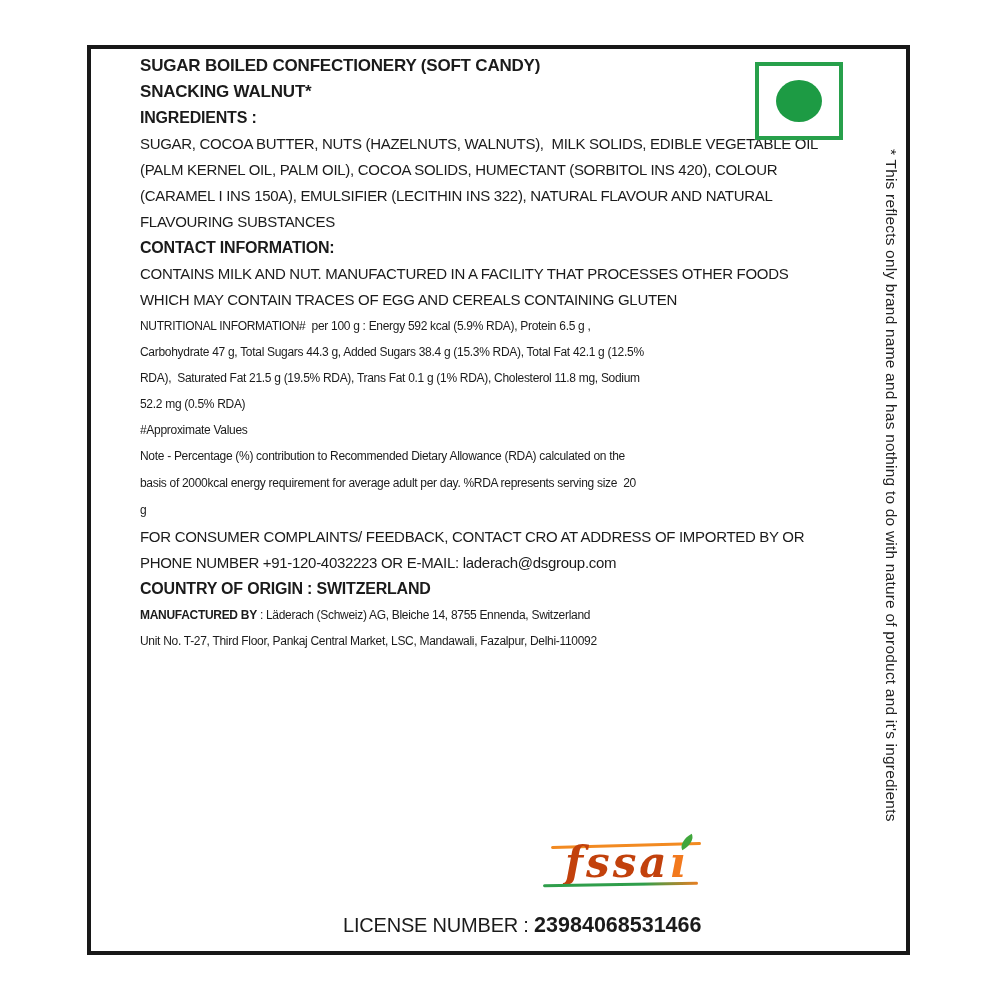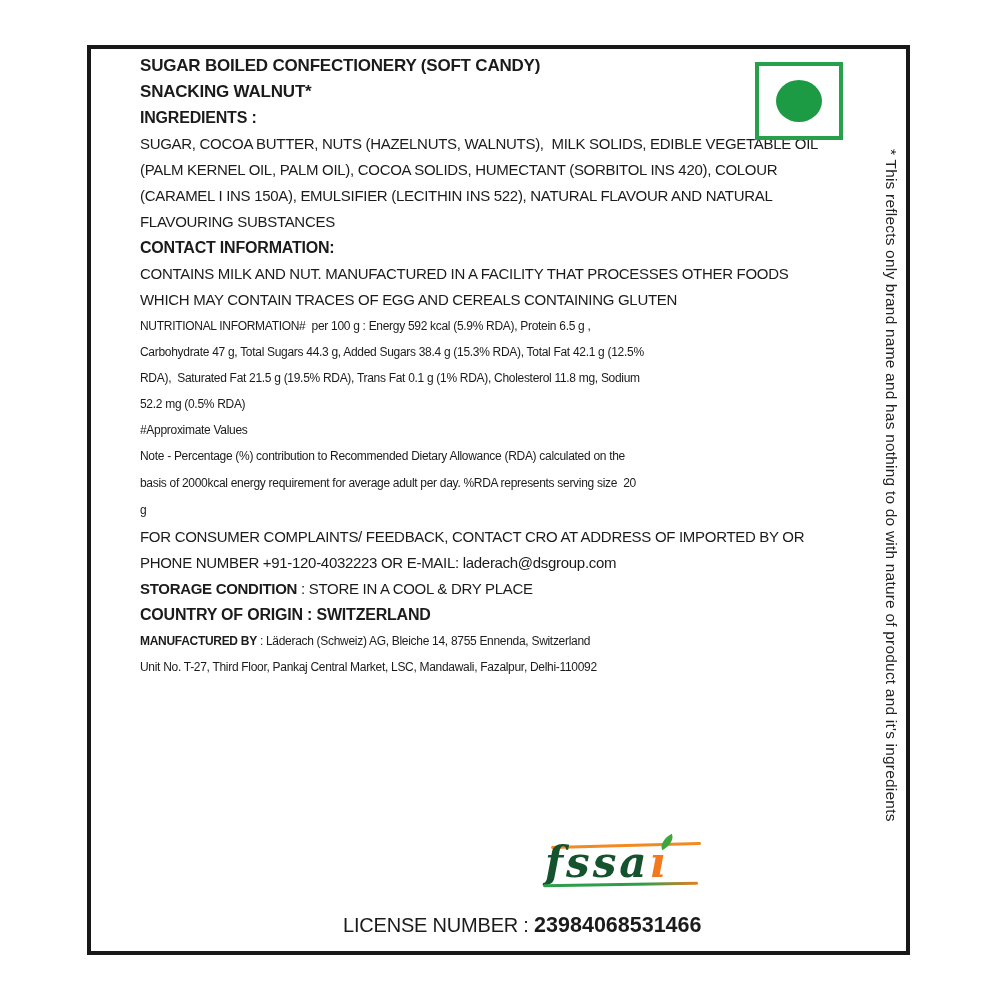--- a/index.html
+++ b/index.html
@@ -45,21 +45,21 @@
   .fssai { position:absolute; left:452px; top:795px; width:160px; }
   .fssai .bar-top {
     height:3px; width:150px; margin-left:8px; background:#f28a21;
     transform:rotate(-1.5deg); border-radius:2px;
   }
   .fssai .word {
     position:relative; display:inline-block; margin-top:-8px; padding:0 2px;
     font-family:"DejaVu Serif", serif; font-style:italic; font-weight:bold;
     font-size:42px; line-height:48px; letter-spacing:3px;
   }
-  .fssai .fssa { color:#14532d; }
+  .fssai .fssa { color:#c2410c;margin-left:20px; }
   .fssai .fssai-i { color:#f2791e; position:relative; }
   .fssai .leaf {
     position:absolute; right:-4px; top:-2px; width:16px; height:10px;
     background:#3fa63c; border-radius:100% 0 100% 0;
     transform:rotate(-28deg);
   }
   .fssai .bar-bottom {
     height:3px; width:155px; margin-top:-4px;
     background:linear-gradient(to right, #2f9e4b 65%, #e87e22 100%);
     transform:rotate(-1deg); border-radius:2px;
@@ -77,40 +77,39 @@
 
 <div class="label-box">
 
   <div class="content">
     <p class="h-bold">SUGAR BOILED CONFECTIONERY (SOFT CANDY)</p>
     <p class="h-bold">SNACKING WALNUT*</p>
 
     <p class="caps-head mt18">INGREDIENTS :</p>
     <p class="caps-para">SUGAR, COCOA BUTTER, NUTS (HAZELNUTS, WALNUTS),  MILK SOLIDS, EDIBLE VEGETABLE OIL
 (PALM KERNEL OIL, PALM OIL), COCOA SOLIDS, HUMECTANT (SORBITOL INS 420), COLOUR
-(CARAMEL I INS 150A), EMULSIFIER (LECITHIN INS 522), NATURAL FLAVOUR AND NATURAL
+(CARAMEL I INS 150A), EMULSIFIER (LECITHIN INS 322), NATURAL FLAVOUR AND NATURAL
 FLAVOURING SUBSTANCES</p>
 
     <p class="caps-head">CONTACT INFORMATION:</p>
     <p class="caps-para">CONTAINS MILK AND NUT. MANUFACTURED IN A FACILITY THAT PROCESSES OTHER FOODS
 WHICH MAY CONTAIN TRACES OF EGG AND CEREALS CONTAINING GLUTEN</p>
 
     <p class="mixed-para mt13">NUTRITIONAL INFORMATION#  per 100 g : Energy 592 kcal (5.9% RDA), Protein 6.5 g ,
 Carbohydrate 47 g, Total Sugars 44.3 g, Added Sugars 38.4 g (15.3% RDA), Total Fat 42.1 g (12.5%
 RDA),  Saturated Fat 21.5 g (19.5% RDA), Trans Fat 0.1 g (1% RDA), Cholesterol 11.8 mg, Sodium
 52.2 mg (0.5% RDA)</p>
 
     <p class="mixed-para mt6">#Approximate Values</p>
     <p class="mixed-para note-para mtm10">Note - Percentage (%) contribution to Recommended Dietary Allowance (RDA) calculated on the
 basis of 2000kcal energy requirement for average adult per day. %RDA represents serving size  20
 g</p>
 
     <p class="caps-para mt20">FOR CONSUMER COMPLAINTS/ FEEDBACK, CONTACT CRO AT ADDRESS OF IMPORTED BY OR
 PHONE NUMBER +91-120-4032223 OR E-MAIL: laderach@dsgroup.com</p>
-    <p class="caps-para"><span class="inline-label">STORAGE CONDITION</span><span> : STORE IN A COOL &amp; DRY PLACE</span></p>
 
     <p class="caps-head mt25">COUNTRY OF ORIGIN : SWITZERLAND</p>
 
     <p class="mixed-para mt25"><span class="inline-label">MANUFACTURED BY</span><span> : Läderach (Schweiz) AG, Bleiche 14, 8755 Ennenda, Switzerland</span></p>
 
     <p class="mixed-para">Unit No. T-27, Third Floor, Pankaj Central Market, LSC, Mandawali, Fazalpur, Delhi-110092</p>
   </div>
 
   <div class="veg-mark">
     <div class="veg-dot"></div>

